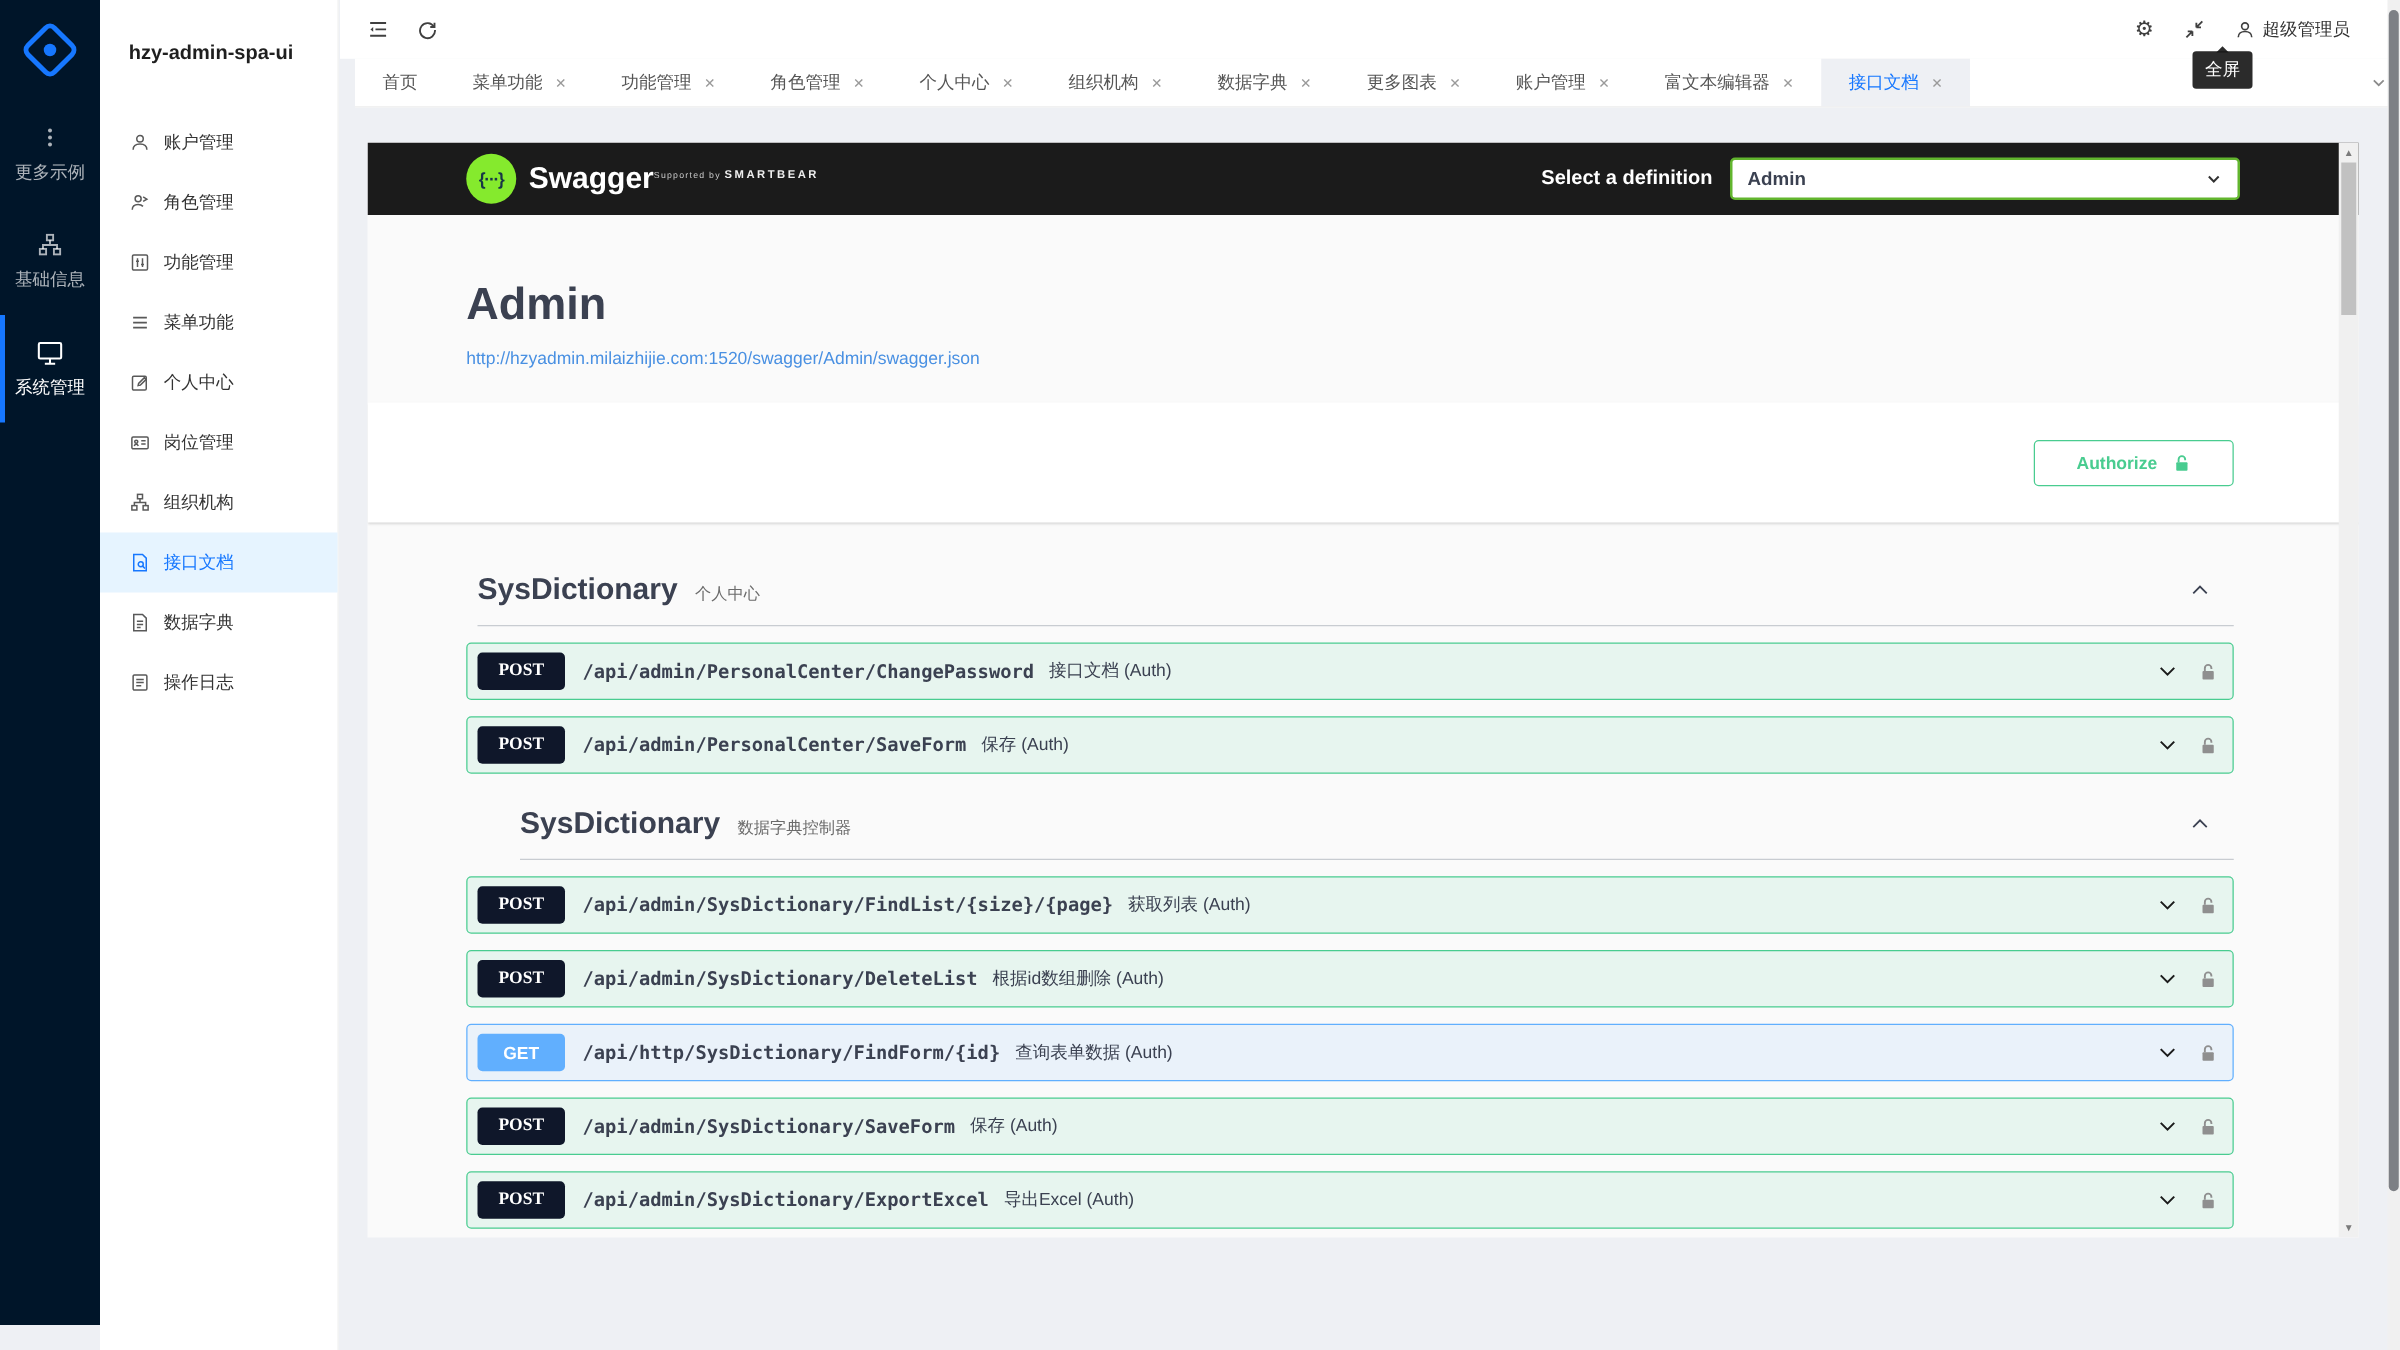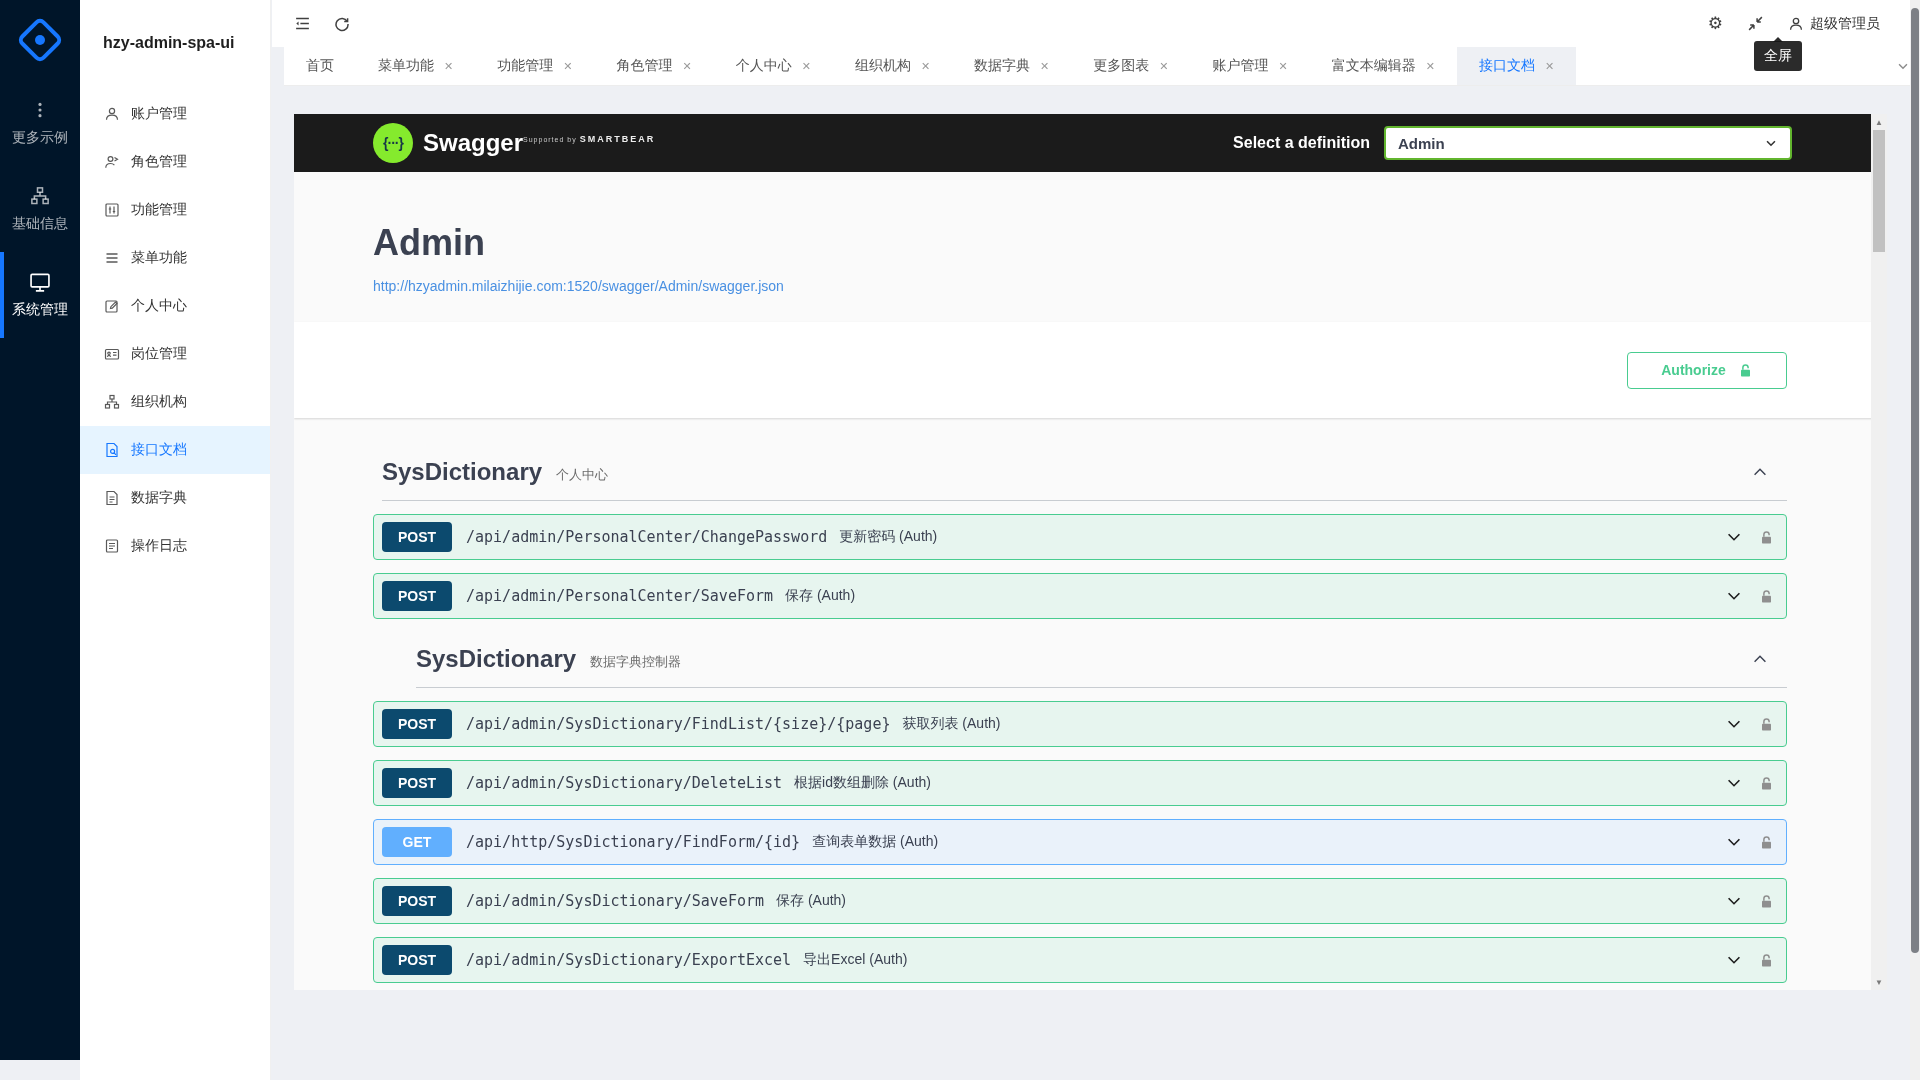--- a/index.html
+++ b/index.html
@@ -83,24 +83,24 @@
   .sw-sec-name { font-size:24px; font-weight:bold; color:#3b4151; }
   .sw-sec-desc { font-size:13px; color:#6b6b6b; margin-left:14px; margin-top:6px; }
   .sw-sec-head svg { margin-left:auto; margin-right:18px; color:#3b4151; }
 
   .opblock { height:46px; margin-top:13px; border-radius:4px; display:flex; align-items:center;
     padding:0 12px 0 8px; cursor:pointer; }
   .opblock.post { background:rgba(73,204,144,.1); border:1px solid #49cc90; }
   .opblock.get  { background:rgba(97,175,254,.1); border:1px solid #61affe; }
   .opblock-method { width:70px; height:30px; border-radius:4px; color:#fff; font-weight:bold; font-size:14px;
     display:flex; align-items:center; justify-content:center; flex:none; }
-  .opblock.post .opblock-method { background:#0c4a6e; }
+  .opblock.post .opblock-method { background:#0f172a;font-family:Liberation Serif, serif; }
   .opblock.get  .opblock-method { background:#61affe; }
   .opblock-path { margin-left:14px; font-family:"DejaVu Sans Mono","Liberation Mono",monospace;
-    font-weight:normal; font-size:15px; color:#3b4151; }
+    font-weight:bold; font-size:15px; color:#3b4151; }
   .opblock-summary { margin-left:12px; font-size:14px; color:#3b4151; }
   .opblock-right { margin-left:auto; display:flex; align-items:center; gap:16px; }
   .opblock-right .chev { color:#1b1b1b; }
   .opblock-right .lock { color:#8f8f8f; }
 
   
   .sw-scroll { position:absolute; right:0; top:0; width:16px; height:876px; background:#f0f0f0; }
   .sw-scroll .arrow { position:absolute; left:0; width:16px; height:16px; display:flex;
     align-items:center; justify-content:center; color:#7a7a7a; font-size:8px; }
   .sw-scroll .thumb { position:absolute; left:2px; top:16px; width:12px; height:122px; background:#c1c1c1; }
@@ -359,21 +359,21 @@
       <span class="sw-sec-name">SysDictionary</span>
       <span class="sw-sec-desc">个人中心</span>
       <svg width="18" height="18" viewBox="0 0 20 20" fill="none" stroke="currentColor" stroke-width="1.6">
           <path d="M4 13l6-6 6 6"></path>
         </svg>
     </div>
 
     <div class="opblock post">
       <span class="opblock-method">POST</span>
       <span class="opblock-path">/api/admin/PersonalCenter/ChangePassword</span>
-      <span class="opblock-summary">更新密码 (Auth)</span>
+      <span class="opblock-summary">接口文档 (Auth)</span>
       <span class="opblock-right">
         <svg class="chev" width="18" height="18" viewBox="0 0 20 20" fill="none" stroke="currentColor" stroke-width="1.8">
             <path d="M4 7l6 6 6-6"></path>
           </svg>
         <svg class="lock" width="15" height="15" viewBox="0 0 20 20">
             <rect x="4" y="9" width="12" height="9" rx="1" fill="currentColor"></rect>
             <path d="M6.5 9V6a3.5 3.5 0 0 1 7 0v1" fill="none" stroke="currentColor" stroke-width="2"></path>
           </svg>
       </span>
     </div>

